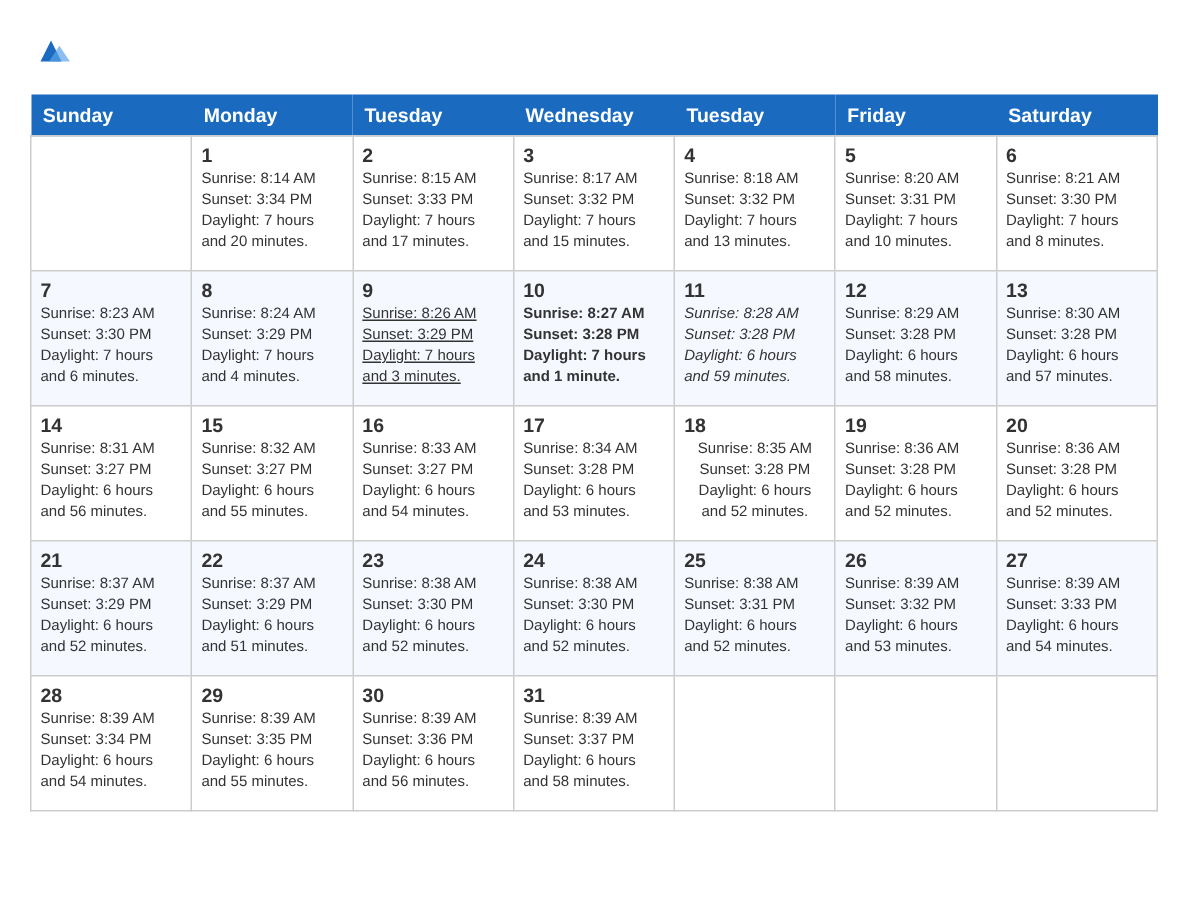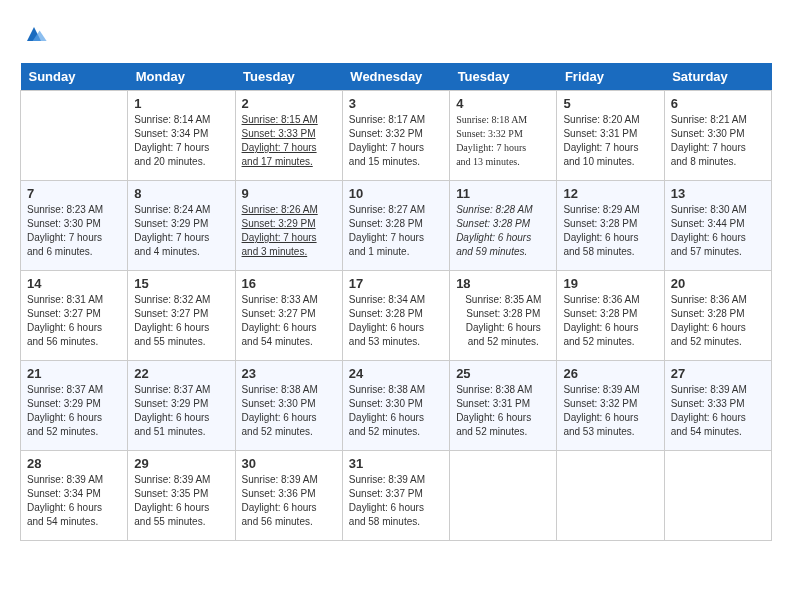--- a/index.html
+++ b/index.html
@@ -126,35 +126,35 @@
         <td class="empty-cell"></td>
         <td>
           <span class="day-number">1</span>
           <div class="day-info" style="white-space: pre-line;">Sunrise: 8:14 AM
 Sunset: 3:34 PM
 Daylight: 7 hours
 and 20 minutes.</div>
         </td>
         <td>
           <span class="day-number">2</span>
-          <div class="day-info" style="white-space: pre-line; text-decoration: underline;">Sunrise: 8:15 AM
+          <div class="day-info" style="white-space: pre-line;">Sunrise: 8:15 AM
 Sunset: 3:33 PM
 Daylight: 7 hours
 and 17 minutes.</div>
         </td>
         <td>
           <span class="day-number">3</span>
           <div class="day-info" style="white-space: pre-line;">Sunrise: 8:17 AM
 Sunset: 3:32 PM
 Daylight: 7 hours
 and 15 minutes.</div>
         </td>
         <td>
           <span class="day-number">4</span>
-          <div class="day-info" style="white-space: pre-line; font-family: Liberation Serif, serif;">Sunrise: 8:18 AM
+          <div class="day-info" style="white-space: pre-line;">Sunrise: 8:18 AM
 Sunset: 3:32 PM
 Daylight: 7 hours
 and 13 minutes.</div>
         </td>
         <td>
           <span class="day-number">5</span>
           <div class="day-info" style="white-space: pre-line;">Sunrise: 8:20 AM
 Sunset: 3:31 PM
 Daylight: 7 hours
 and 10 minutes.</div>
@@ -184,21 +184,21 @@
         </td>
         <td>
           <span class="day-number">9</span>
           <div class="day-info" style="white-space: pre-line; text-decoration: underline;">Sunrise: 8:26 AM
 Sunset: 3:29 PM
 Daylight: 7 hours
 and 3 minutes.</div>
         </td>
         <td>
           <span class="day-number">10</span>
-          <div class="day-info" style="white-space: pre-line;">Sunrise: 8:27 AM
+          <div class="day-info" style="white-space: pre-line; font-weight: bold;">Sunrise: 8:27 AM
 Sunset: 3:28 PM
 Daylight: 7 hours
 and 1 minute.</div>
         </td>
         <td>
           <span class="day-number">11</span>
           <div class="day-info" style="white-space: pre-line; font-style: italic;">Sunrise: 8:28 AM
 Sunset: 3:28 PM
 Daylight: 6 hours
 and 59 minutes.</div>
@@ -206,21 +206,21 @@
         <td>
           <span class="day-number">12</span>
           <div class="day-info" style="white-space: pre-line;">Sunrise: 8:29 AM
 Sunset: 3:28 PM
 Daylight: 6 hours
 and 58 minutes.</div>
         </td>
         <td>
           <span class="day-number">13</span>
           <div class="day-info" style="white-space: pre-line;">Sunrise: 8:30 AM
-Sunset: 3:44 PM
+Sunset: 3:28 PM
 Daylight: 6 hours
 and 57 minutes.</div>
         </td>
       </tr>
       <tr>
         <td>
           <span class="day-number">14</span>
           <div class="day-info" style="white-space: pre-line;">Sunrise: 8:31 AM
 Sunset: 3:27 PM
 Daylight: 6 hours

